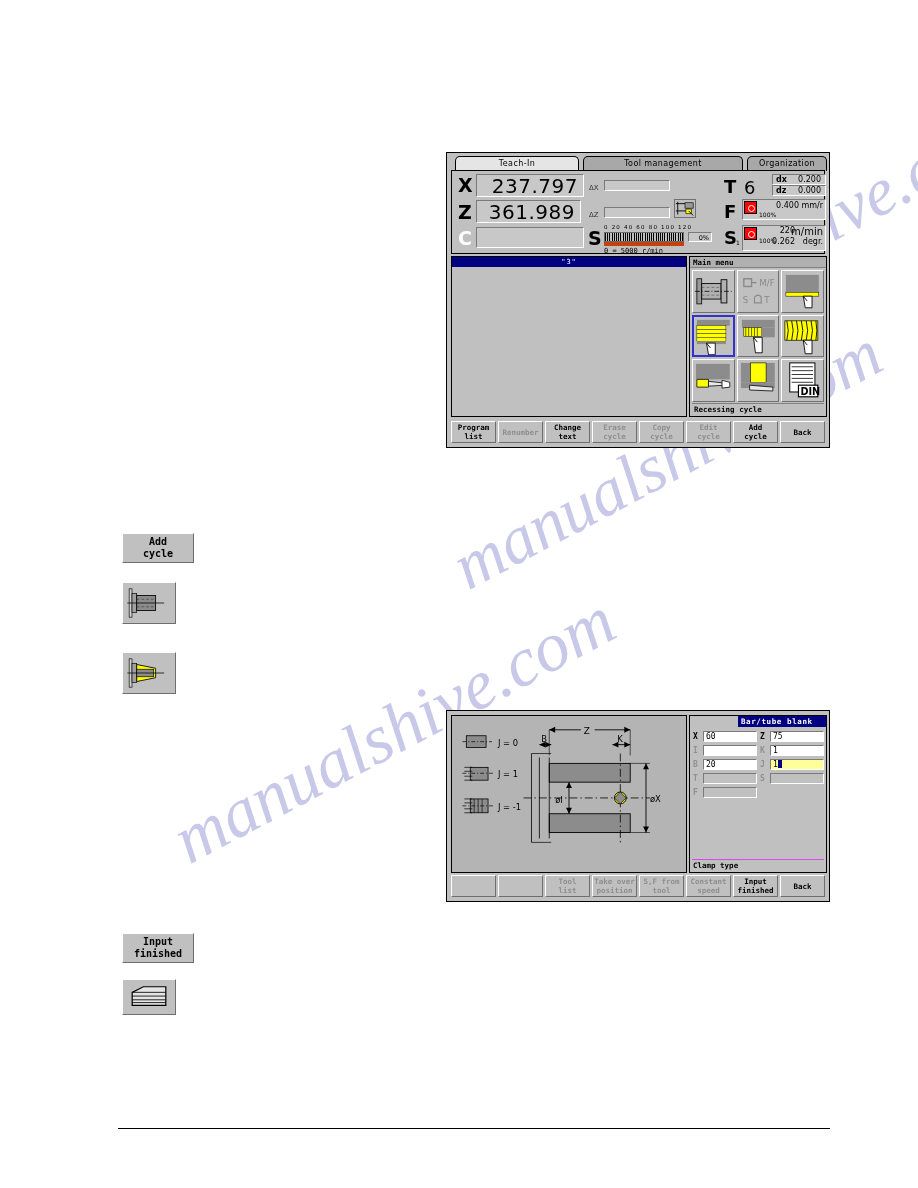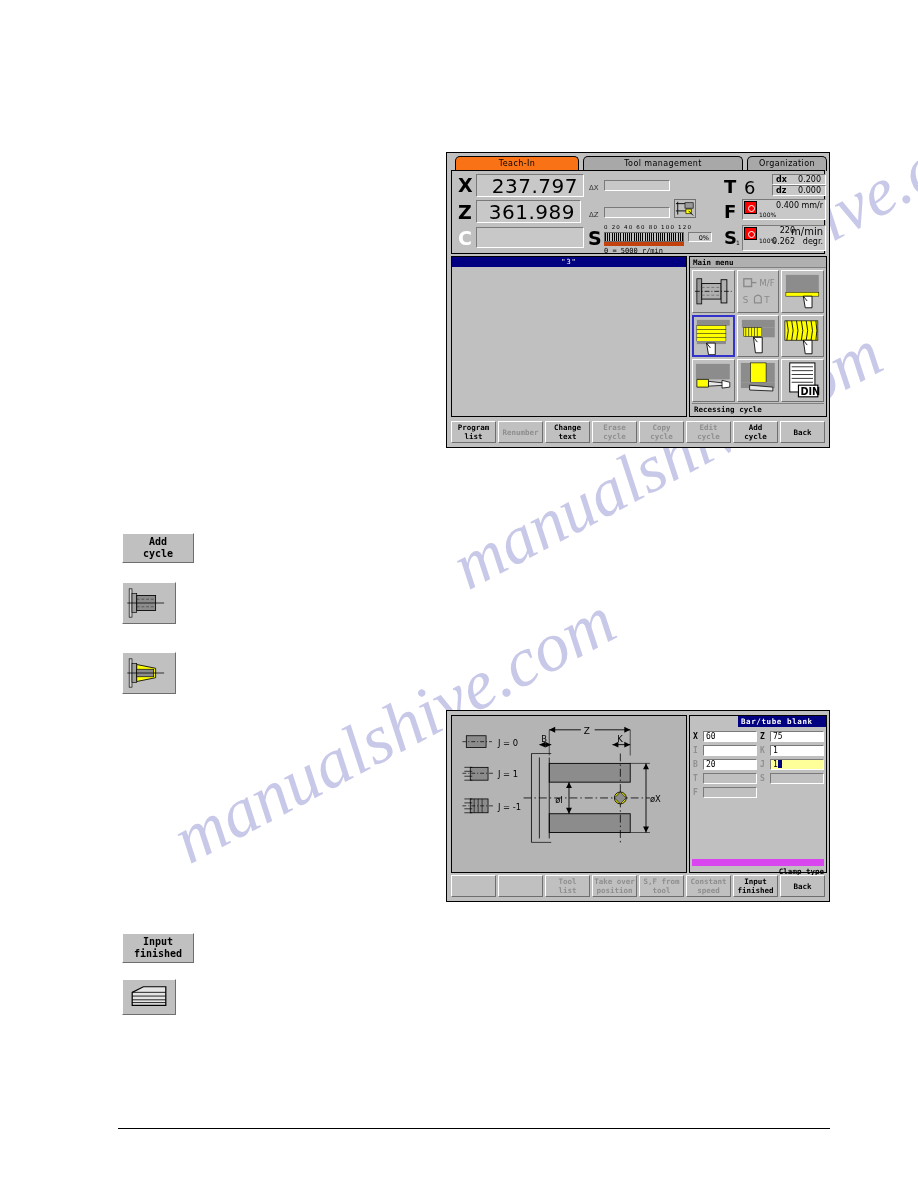--- a/index.html
+++ b/index.html
@@ -46,21 +46,21 @@
   .tab {
     position: absolute; top: 0; height: 15px;
     background: #a8a8a8;
     border: 1px solid #000;
     border-bottom: none;
     box-sizing: border-box;
     font-size: 8px; color: #000;
     text-align: center; line-height: 13px;
     letter-spacing: .4px;
   }
-  .tab.active { background: #f97316; }
+  .tab.active { background: #e5e5e5; }
   .tab-teach { left: 4px; width: 124px; border-radius: 5px 5px 0 0; }
   .tab-tool  { left: 132px; width: 160px; border-radius: 5px 5px 0 0; }
   .tab-org   { left: 296px; width: 80px; border-radius: 5px 5px 0 0; }
 
   .statusbox {
     position: absolute; left: 4px; top: 17px; right: 4px; height: 84px;
     border: 1px solid #000; background: #c0c0c0; box-sizing: border-box;
   }
 
   .axislabel {
@@ -232,25 +232,24 @@
     position: relative; overflow: hidden;
   }
   .fin.dimf { background: #c0c0c0; }
   .fin.active { background: #ffff99; }
   .caret {
     display: inline-block; width: 4px; height: 8px; background: #000080;
     vertical-align: -1px;
   }
   .formfoot {
     position: absolute; left: 2px; bottom: 1px; width: 132px; height: 12px;
-    border-top: 7px solid #d946ef;
+    border-top: 1px solid #d946ef;
     font-size: 7.5px; font-weight: bold; color: #000;
     line-height: 12px; padding-left: 1px; box-sizing: border-box;
     font-family: "DejaVu Sans Mono", monospace;
-    text-align: right;
   }
 
   
   .callout {
     position: absolute;
     background: #c0c0c0;
     border-top: 1px solid #fff; border-left: 1px solid #fff;
     border-right: 1px solid #6e6e6e; border-bottom: 1px solid #6e6e6e;
     box-sizing: border-box;
     display: flex; align-items: center; justify-content: center;

